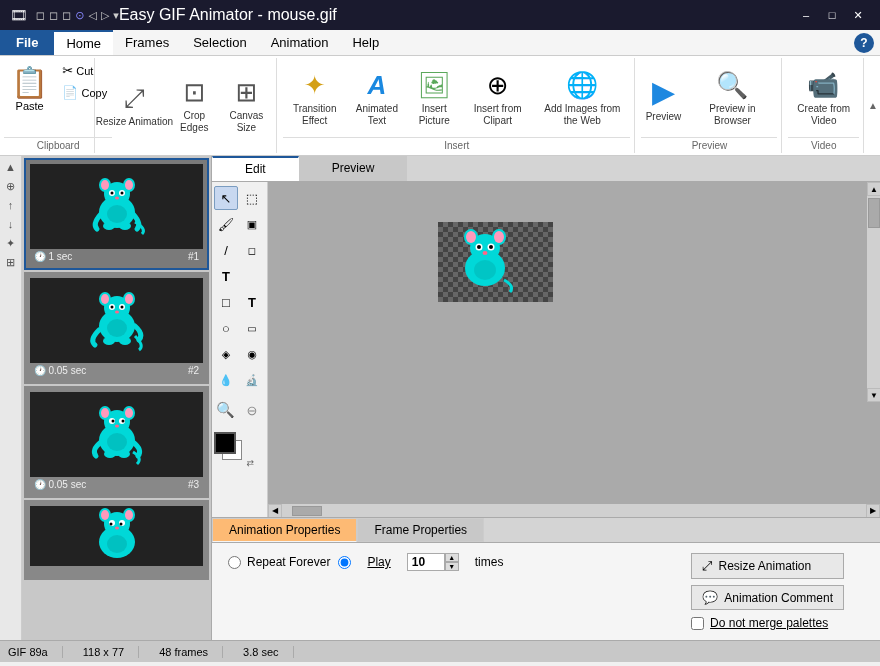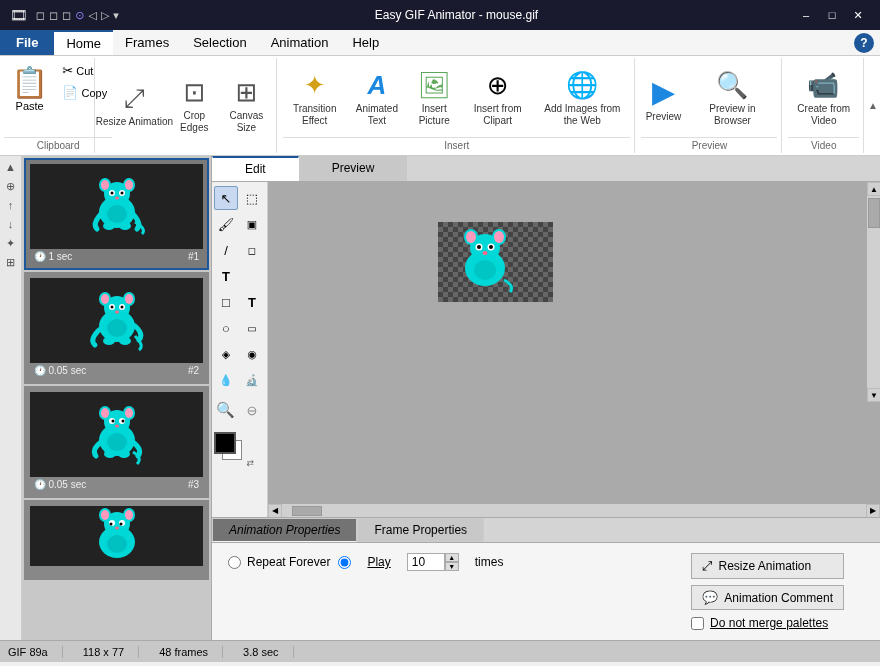--- a/index.html
+++ b/index.html
@@ -11,21 +11,21 @@
       color: white;
       height: 30px;
       display: flex;
       align-items: center;
       padding: 0 10px;
       justify-content: space-between;
     }
     .title-bar-left { display: flex; align-items: center; gap: 8px; }
     .title-bar-icons { display: flex; gap: 4px; }
     .title-bar-icons span { font-size: 11px; color: #ccc; }
-    .title-bar-title { font-size: 12px; flex: 1; text-align: center; }
+    .title-bar-title { font-size: 16px; flex: 1; }
     .title-bar-controls { display: flex; gap: 2px; }
     .title-btn {
       width: 24px; height: 18px; border: none; cursor: pointer;
       display: flex; align-items: center; justify-content: center;
       font-size: 11px; color: white; background: transparent;
     }
 
     
     .menu-bar {
       background: #f5f5f5;
@@ -288,23 +288,22 @@
       border-bottom: 1px solid #aaa;
     }
     .props-tab {
       padding: 4px 16px;
       cursor: pointer;
       font-size: 12px;
       border: 1px solid #ccc;
       background: #c8c8c8;
     }
     .props-tab.active {
-      background: #737373;
+      background: #fdba74;
       border-bottom-color: #f5f5f5;
-      font-style: italic;
     }
     .props-content {
       padding: 10px 16px;
       display: flex;
       gap: 40px;
       align-items: flex-start;
     }
     .props-left { display: flex; flex-direction: row; gap: 8px; }
     .props-right { display: flex; flex-direction: column; gap: 6px; margin-left: auto; margin-right: 20px; }
     .radio-row { display: flex; align-items: center; gap: 6px; }
@@ -748,21 +747,21 @@
       <div class="props-content">
         <div class="props-left">
           <div class="radio-row">
             <input type="radio" name="loop" style="">
             <label>Repeat Forever</label>
           </div>
           <div class="play-row">
             <input type="radio" name="loop" checked="" style="">
             <label class="underline">Play</label>
             <div style="display:flex; align-items:center;">
-              <input type="text" value="10" style="width: 38px; padding: 1px 4px; border: 1px solid rgb(170, 170, 170); font-size: 12px;">
+              <input type="text" value="10" style="width: 38px; padding: 1px 4px; border: 1px solid rgb(170, 170, 170); font-size: 12px; font-weight: bold;">
               <div style="display:flex; flex-direction:column;">
                 <div style="width:14px; height:9px; background:#ddd; border:1px solid #aaa; cursor:pointer; display:flex; align-items:center; justify-content:center; font-size:7px;">▲</div>
                 <div style="width:14px; height:9px; background:#ddd; border:1px solid #aaa; cursor:pointer; display:flex; align-items:center; justify-content:center; font-size:7px;">▼</div>
               </div>
             </div>
             <span>times</span>
           </div>
         </div>
         <div class="props-right">
           <button class="props-btn">

